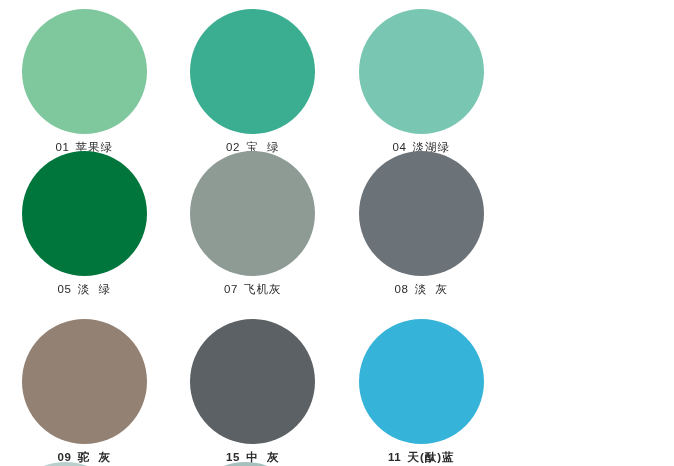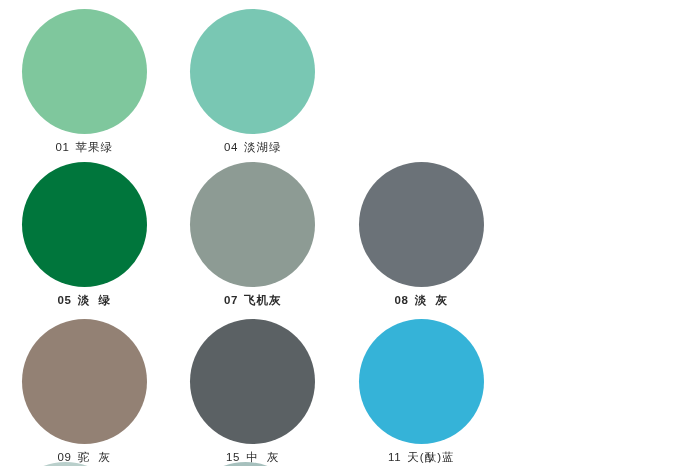--- a/index.html
+++ b/index.html
@@ -23,22 +23,22 @@
   }
   .swatch-row {
     position: absolute;
     left: 0;
     width: 674px;
     height: 155px;
     display: flex;
     flex-direction: row;
   }
   #row-1 { top: 0px; }
-  #row-2 { top: 153px; font-weight: bold; }
-  #row-3 { top: 310px; }
+  #row-2 { top: 142px; }
+  #row-3 { top: 310px; font-weight: bold; }
 
   .swatch-cell {
     width: 168.5px;
     height: 155px;
     position: relative;
     display: flex;
     flex-direction: column;
     align-items: center;
   }
   .swatch-disc {
@@ -78,20 +78,24 @@
 <body>
 
 <div id="swatch-sheet">
 
   <div class="swatch-row" id="row-1">
       <div class="swatch-cell">
         <div class="swatch-disc" style="background: rgb(127, 199, 157);"></div>
         <div class="swatch-caption"><span class="swatch-index">01</span> <span class="swatch-name">苹果绿</span></div>
       </div>
       <div class="swatch-cell">
+        <div class="swatch-disc" style="background: rgb(59, 174, 146);"></div>
+        <div class="swatch-caption"><span class="swatch-index">02</span> <span class="swatch-name">宝  绿</span></div>
+      </div>
+      <div class="swatch-cell">
         <div class="swatch-disc" style="background: rgb(121, 199, 179);"></div>
         <div class="swatch-caption"><span class="swatch-index">04</span> <span class="swatch-name">淡湖绿</span></div>
       </div>
     </div>
   <div class="swatch-row" id="row-2">
       <div class="swatch-cell">
         <div class="swatch-disc" style="background: rgb(0, 118, 60);"></div>
         <div class="swatch-caption"><span class="swatch-index">05</span> <span class="swatch-name">淡  绿</span></div>
       </div>
       <div class="swatch-cell">

